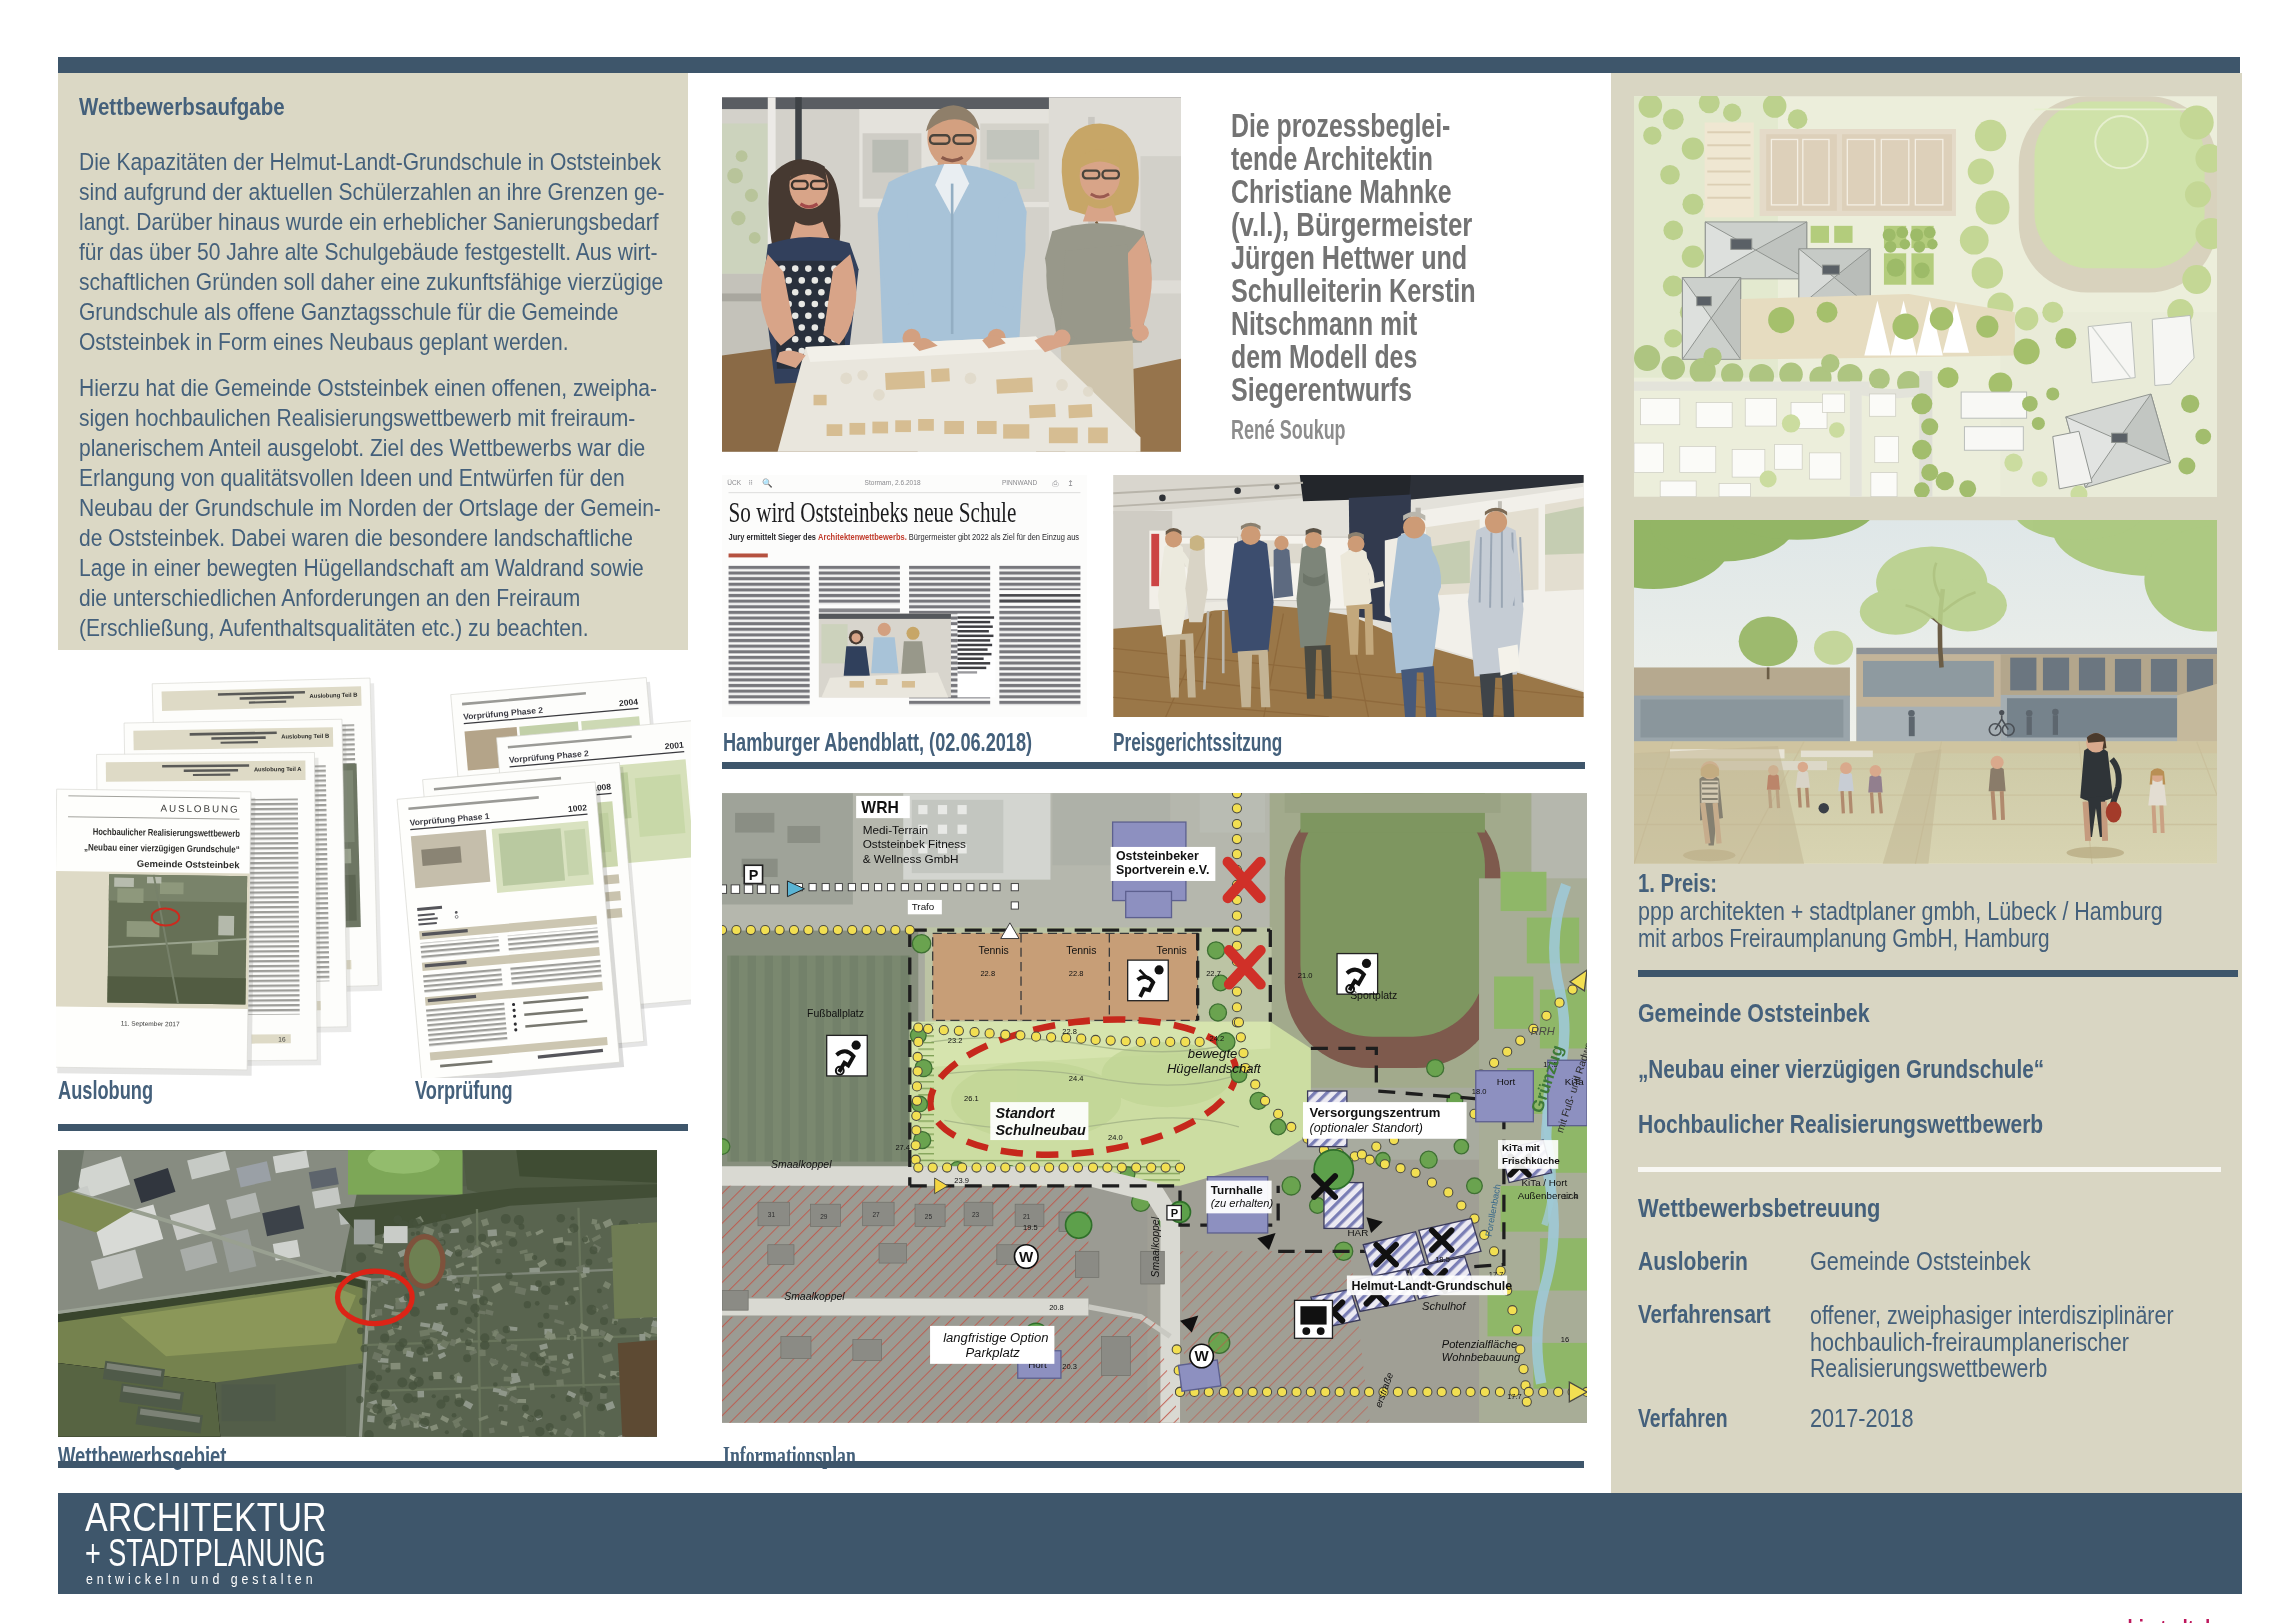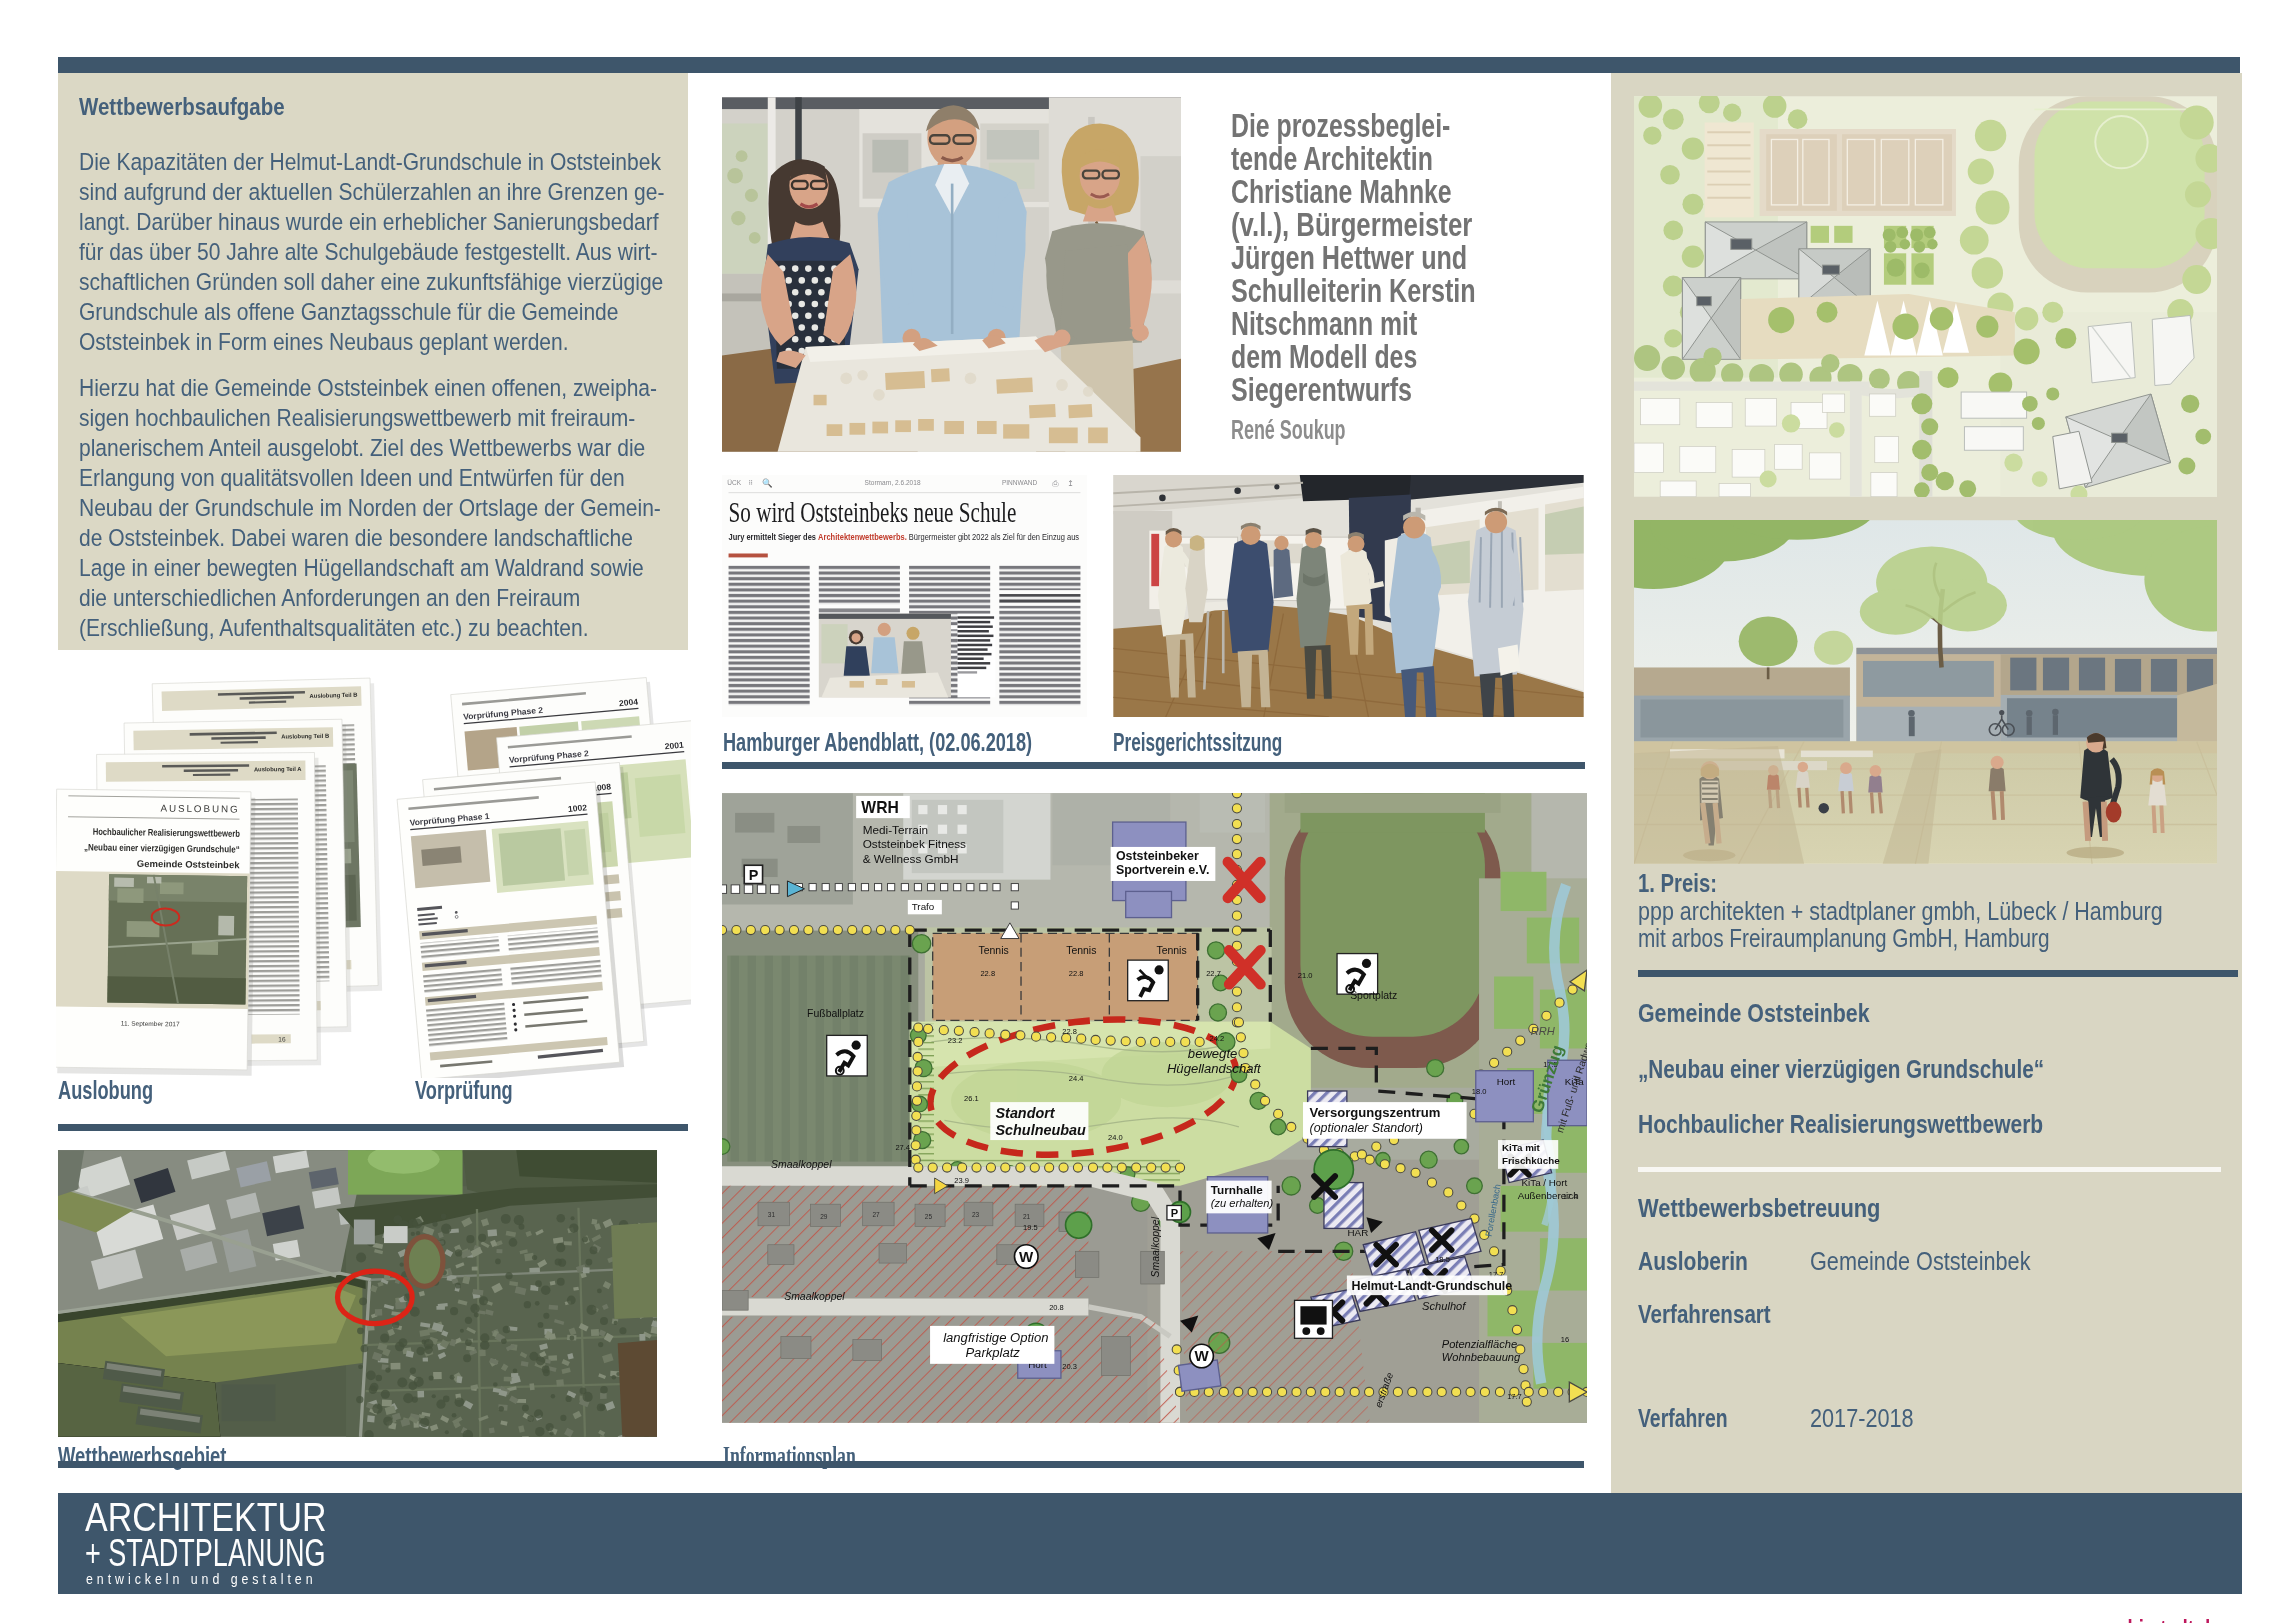--- a/index.html
+++ b/index.html
@@ -93,20 +93,25 @@
 
   <div class="abs txt" style="left:1638px;top:1229px;font-size:25.5px;line-height:25.5px;font-weight:bold;">
     <span class="sx" style="transform:scaleX(0.825);">Ausloberin</span>
   </div>
   <div class="abs txt" style="left:1810px;top:1229px;font-size:25.5px;line-height:25.5px;">
     <span class="sx" style="transform:scaleX(0.85);">Gemeinde Oststeinbek</span>
   </div>
 
   <div class="abs txt" style="left:1638px;top:1282px;font-size:25.5px;line-height:25.5px;font-weight:bold;">
     <span class="sx" style="transform:scaleX(0.807);">Verfahrensart</span>
+  </div>
+  <div class="abs txt" style="left:1810px;top:1282px;font-size:25.5px;line-height:26.5px;">
+    <span class="sx" style="transform:scaleX(0.839);">offener, zweiphasiger interdisziplinärer</span><br>
+    <span class="sx" style="transform:scaleX(0.846);">hochbaulich-freiraumplanerischer</span><br>
+    <span class="sx" style="transform:scaleX(0.833);">Realisierungswettbewerb</span>
   </div>
 
   <div class="abs txt" style="left:1638px;top:1386px;font-size:25.5px;line-height:25.5px;font-weight:bold;">
     <span class="sx" style="transform:scaleX(0.761);">Verfahren</span>
   </div>
   <div class="abs txt" style="left:1810px;top:1386px;font-size:25.5px;line-height:25.5px;">
     <span class="sx" style="transform:scaleX(0.85);">2017-2018</span>
   </div>
 
   <div class="abs slate" style="left:58px;top:1473px;width:2184px;height:101px;"></div>

